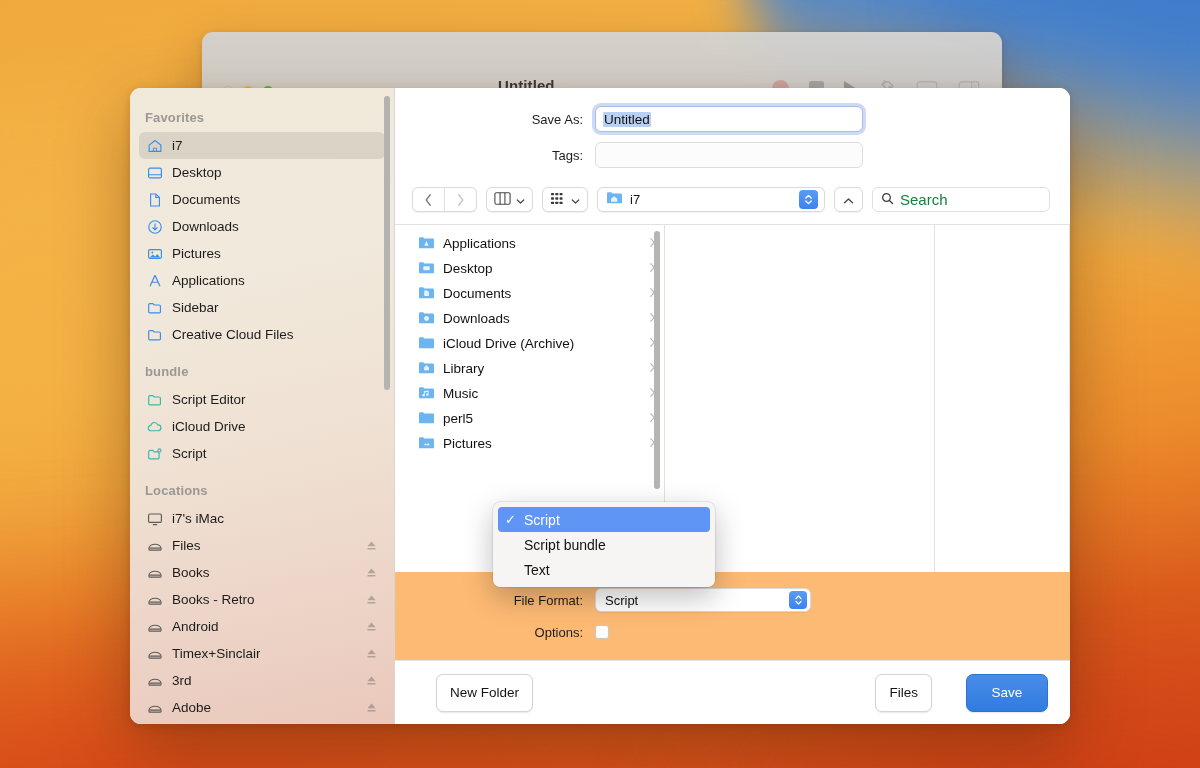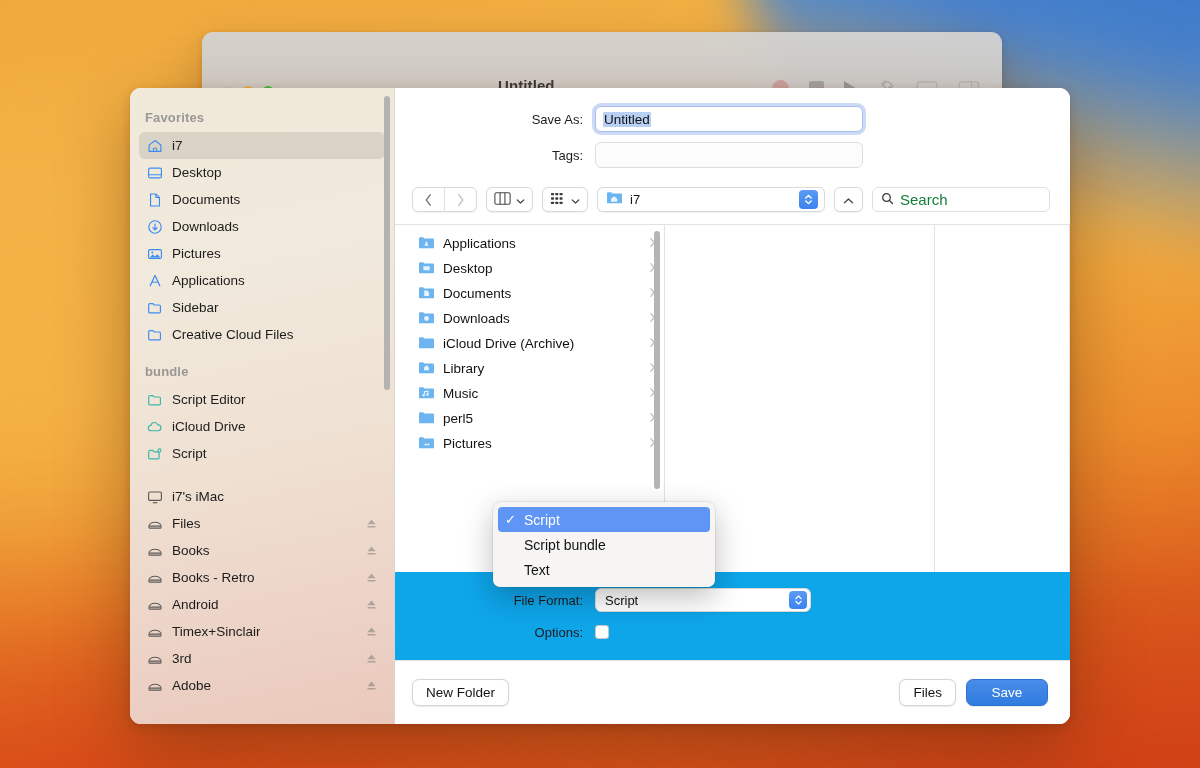--- a/index.html
+++ b/index.html
@@ -213,21 +213,21 @@
     position:absolute; right:4px; top:6px;
     width:6px; height:258px; border-radius:3px; background:#b6b5b3;
   }
   .grip {
     position:absolute; bottom:5px; right:2px;
     display:flex; gap:2px; opacity:.45;
   }
   .grip i { display:block; width:1.5px; height:9px; background:#8d8c8a; }
 
   
-  .fmt { position:relative; background:#0ea5e9; padding:14px 4px 10px 0; }
+  .fmt { position:relative; background:#fdba74; padding:14px 4px 10px 0; }
   .fmt .frow { height:28px; margin-bottom:4px; }
   .fmt .flabel { width:200px; }
   .popbtn {
     width:216px; height:24px; border-radius:6px;
     background:#fff; border:1px solid #dbdad8;
     display:flex; align-items:center; padding:0 3px 0 9px;
     font-size:13px; color:#111;
     box-shadow:0 .5px 1px rgba(0,0,0,.06);
   }
   .popbtn .sv {
@@ -260,25 +260,26 @@
 
   
   .footer {
     height:64px; flex:none;
     border-top:1px solid #e3e2e0;
     display:flex; align-items:center;
     padding:0 22px 0 17px; gap:10px;
     background:#fff;
   }
   .btn {
-    height:27px; border-radius:7px; padding:0 13px;
+    height:38px; border-radius:7px; padding:0 13px;
     display:flex; align-items:center; justify-content:center;
     font-size:13.5px; color:#141414;
     background:#fff; border:1px solid #d6d5d3;
     box-shadow:0 .5px 1.5px rgba(0,0,0,.09);
+    margin-left:24px;
   }
   .btn.primary {
     background:linear-gradient(#4a8ce8,#2f7ce0);
     color:#fff; border:1px solid #2b72d2; min-width:82px;
   }
   .spacer { flex:1; }
 </style>
 </head>
 <body>
 
@@ -436,20 +437,21 @@
           <svg width="16" height="16" viewBox="0 0 18 18" fill="none" stroke="#3fb5ac" stroke-width="1.3">
               <path d="M1.9 6.4a1.4 1.4 0 011.4-1.4h3.2l1.5 1.6h4.2a1.4 1.4 0 011.4 1.4v5.4a1.1 1.1 0 01-1.1 1.1H3a1.1 1.1 0 01-1.1-1.1z"></path>
               <circle cx="14" cy="5" r="1.7"></circle>
             </svg>
         </span>
         <span class="lbl">Script</span>
       </div>
 
       <div class="sb-gap"></div>
 
+      <div class="sb-head">Locations</div>
       <div class="sb-item">
         <span class="sb-ico">
           <svg width="16" height="16" viewBox="0 0 18 18" fill="none" stroke="#5c5b59" stroke-width="1.3">
               <rect x="1.8" y="3.4" width="14.4" height="9.4" rx="1.3"></rect>
               <path d="M6.6 15.4h4.8"></path>
             </svg>
         </span>
         <span class="lbl">i7's iMac</span>
       </div>
 

